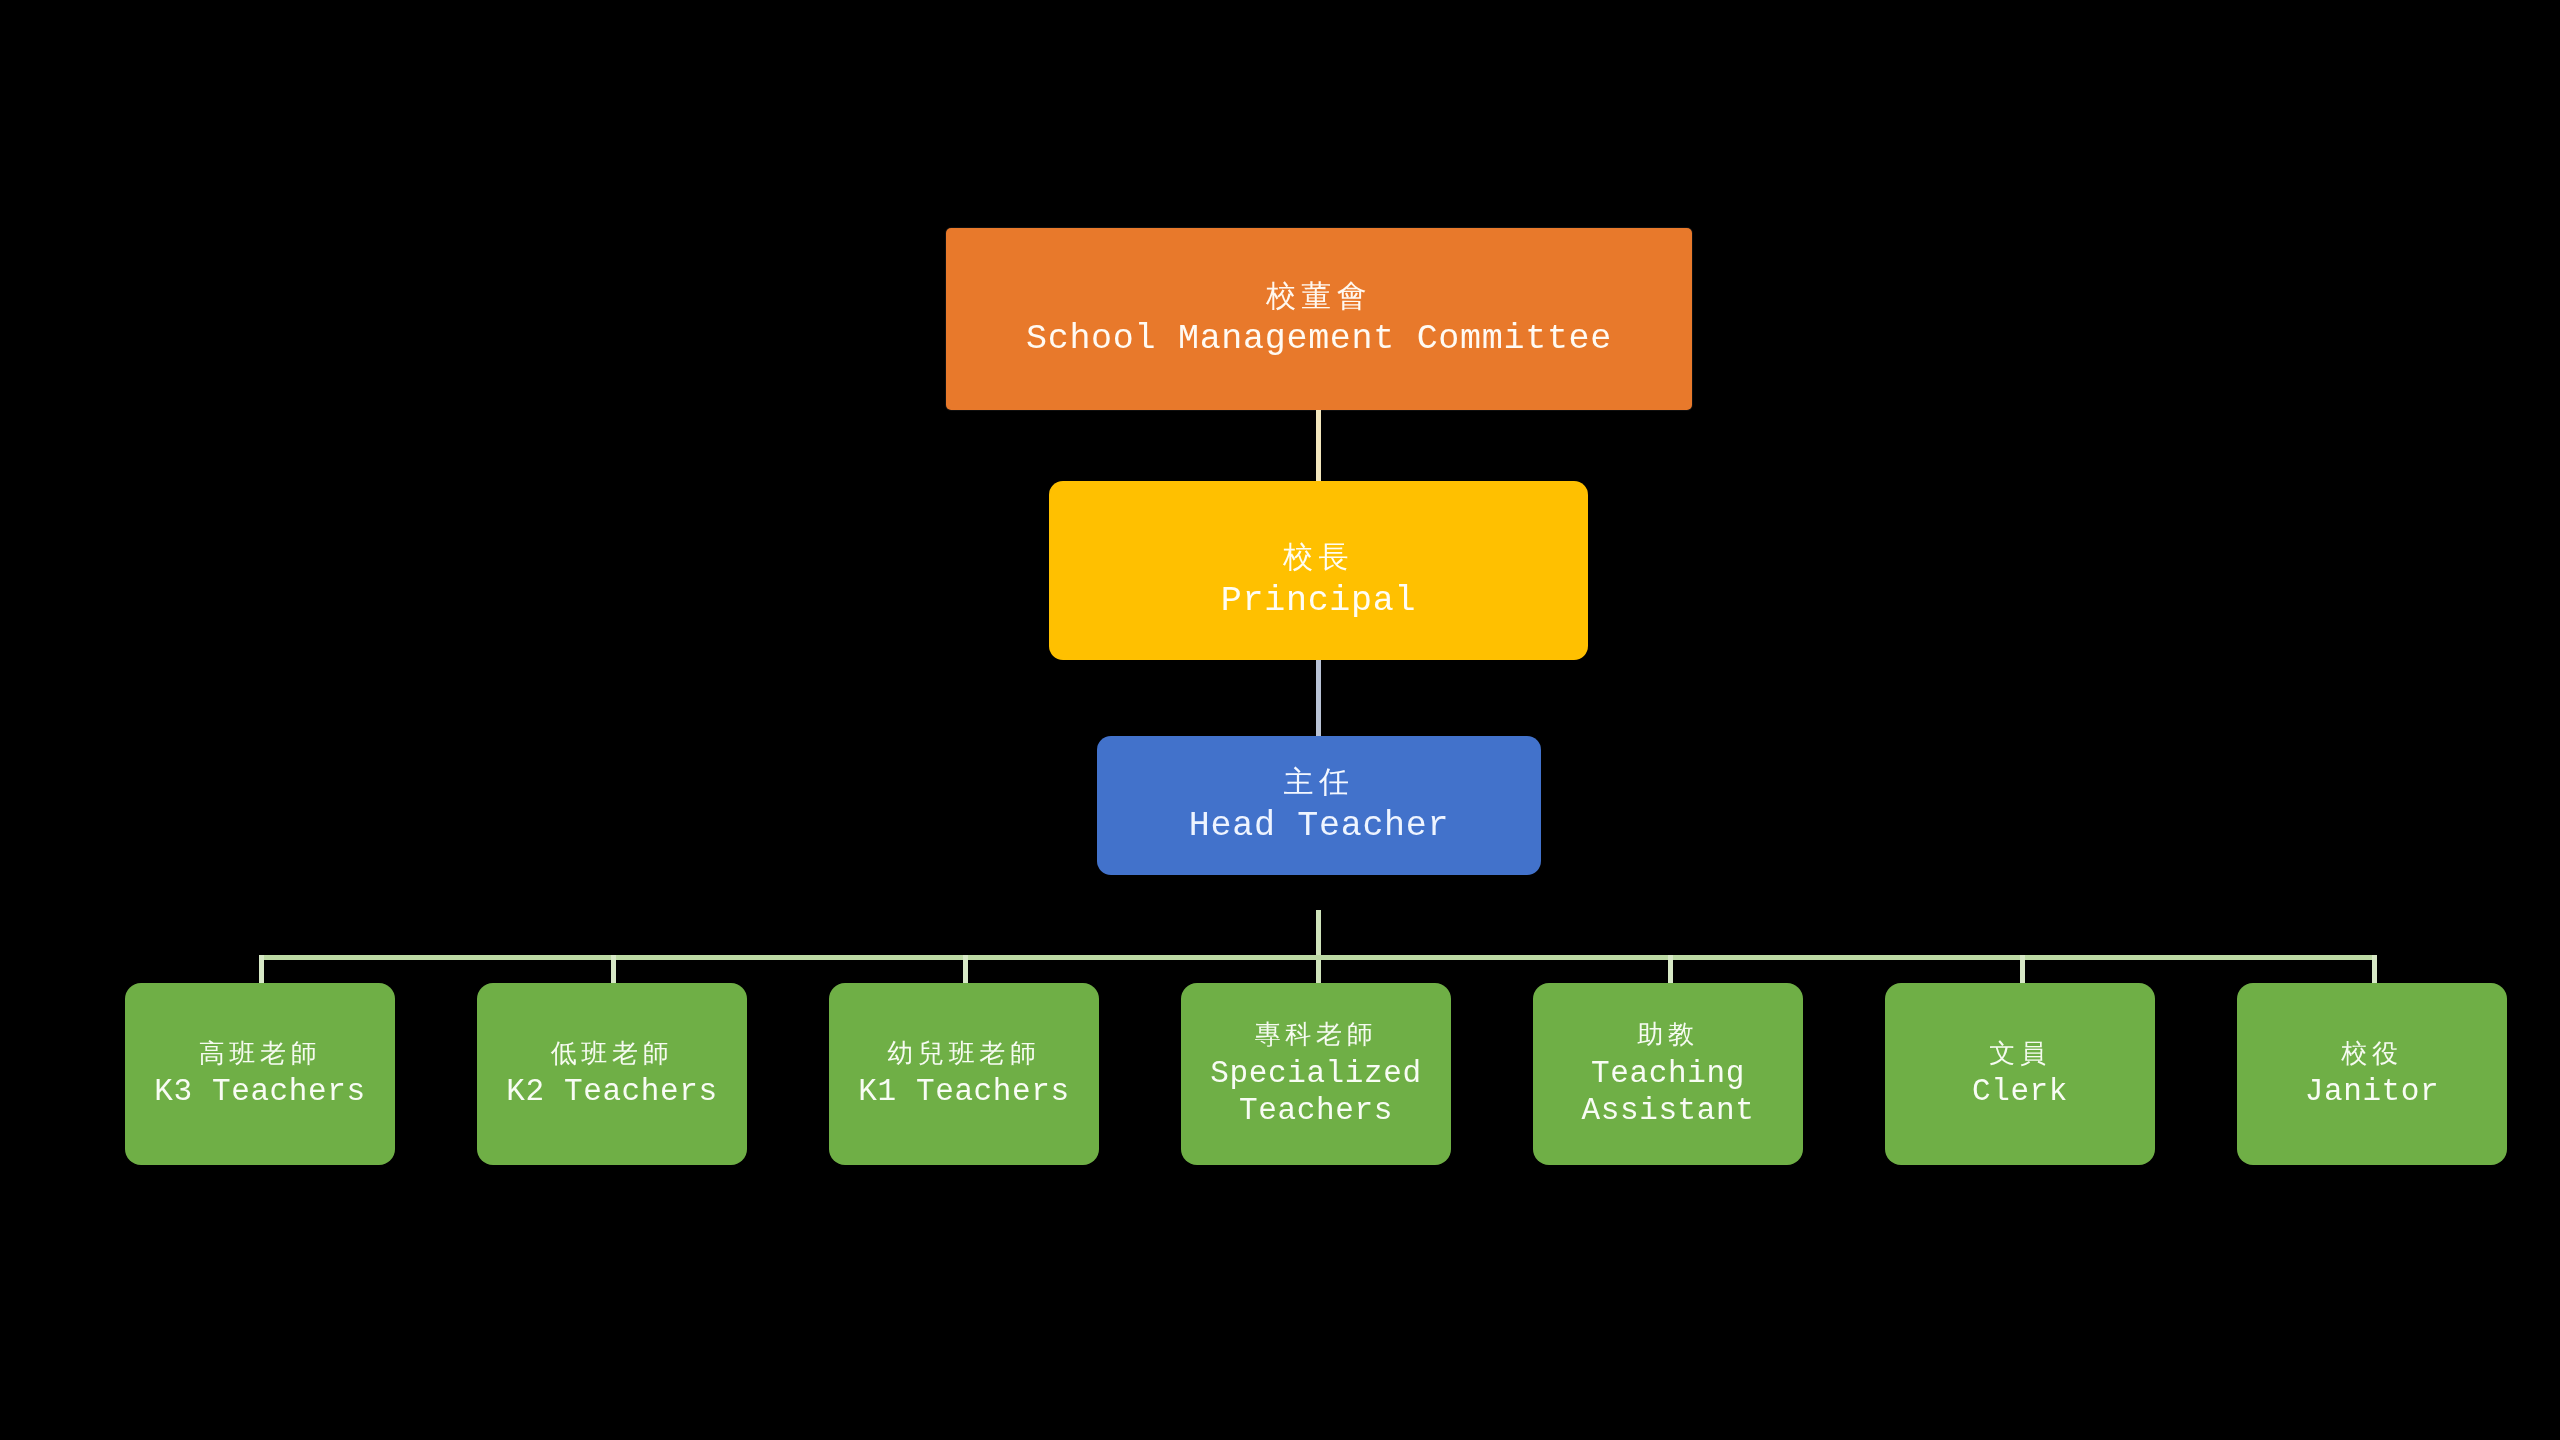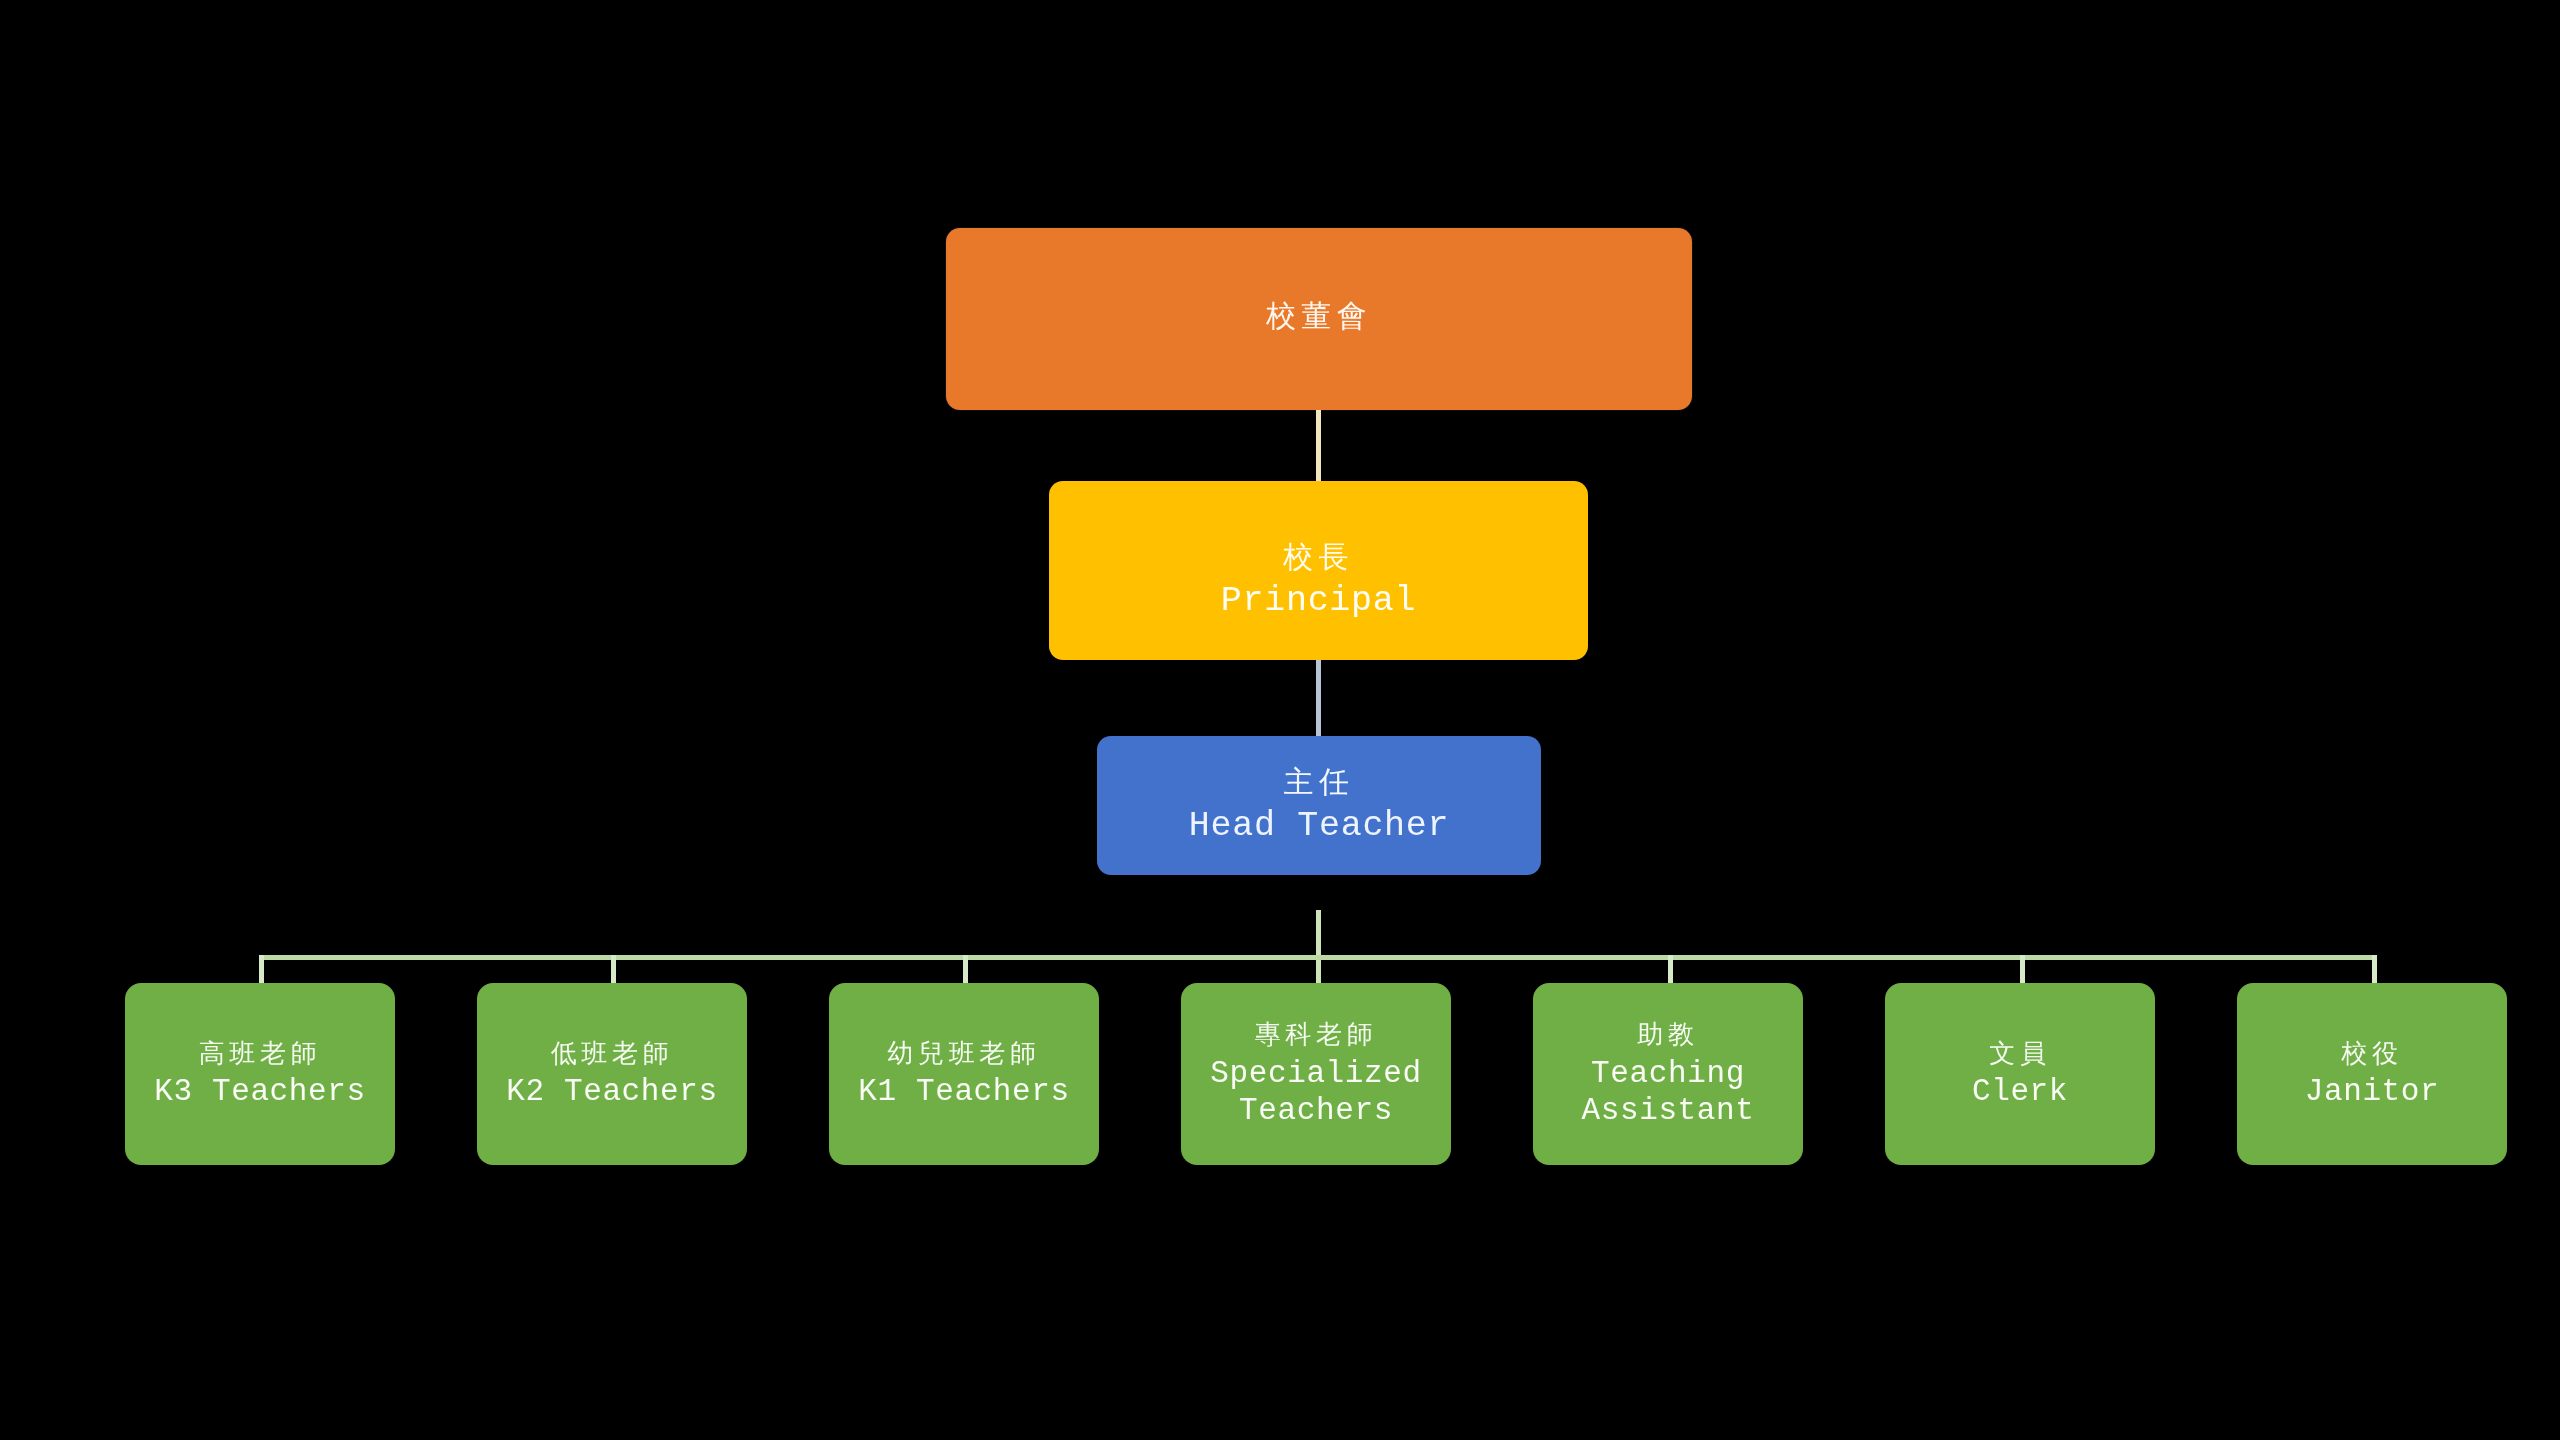--- a/index.html
+++ b/index.html
@@ -48,21 +48,21 @@
     letter-spacing: 0.02em;
   }
 
   
   #node-smc {
     left: 946px;
     top: 228px;
     width: 746px;
     height: 182px;
     background: #E8792B;
-    border-radius: 14px;
+    border-radius: 5px;
     box-shadow: 0 0 0 1px rgba(255,255,255,0.06);
   }
   #node-smc .zh { font-size: 30px; margin-bottom: 6px; color: #fff8f0; }
   #node-smc .en { font-size: 35px; color: #fffaf3; }
 
   
   #node-principal {
     left: 1049px;
     top: 481px;
     width: 539px;
@@ -136,20 +136,21 @@
 
   <div class="conn conn-v-green" style="left:259px;  top:955px; height:30px;"></div>
   <div class="conn conn-v-green" style="left:611px;  top:955px; height:30px;"></div>
   <div class="conn conn-v-green" style="left:963px;  top:955px; height:30px;"></div>
   <div class="conn conn-v-green" style="left:1668px; top:955px; height:30px;"></div>
   <div class="conn conn-v-green" style="left:2020px; top:955px; height:30px;"></div>
   <div class="conn conn-v-green" style="left:2372px; top:955px; height:30px;"></div>
 
   <div class="node" id="node-smc">
     <span class="zh">校董會</span>
+    <span class="en">School Management Committee</span>
   </div>
 
   <div class="node" id="node-principal">
     <span class="zh">校長</span>
     <span class="en">Principal</span>
   </div>
 
   <div class="node" id="node-head">
     <span class="zh">主任</span>
     <span class="en">Head Teacher</span>

